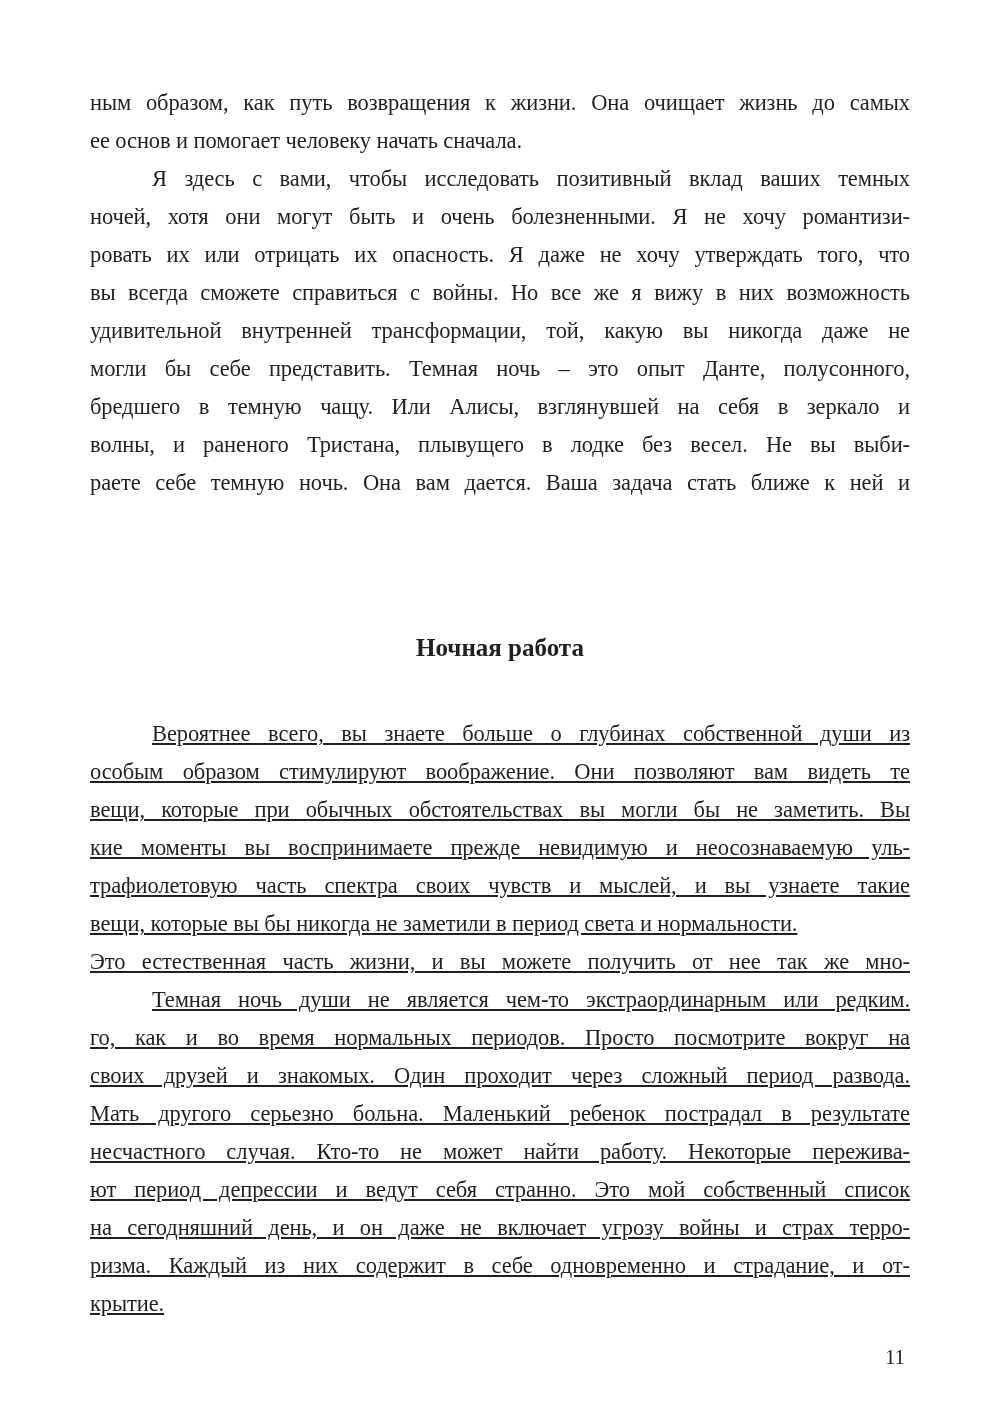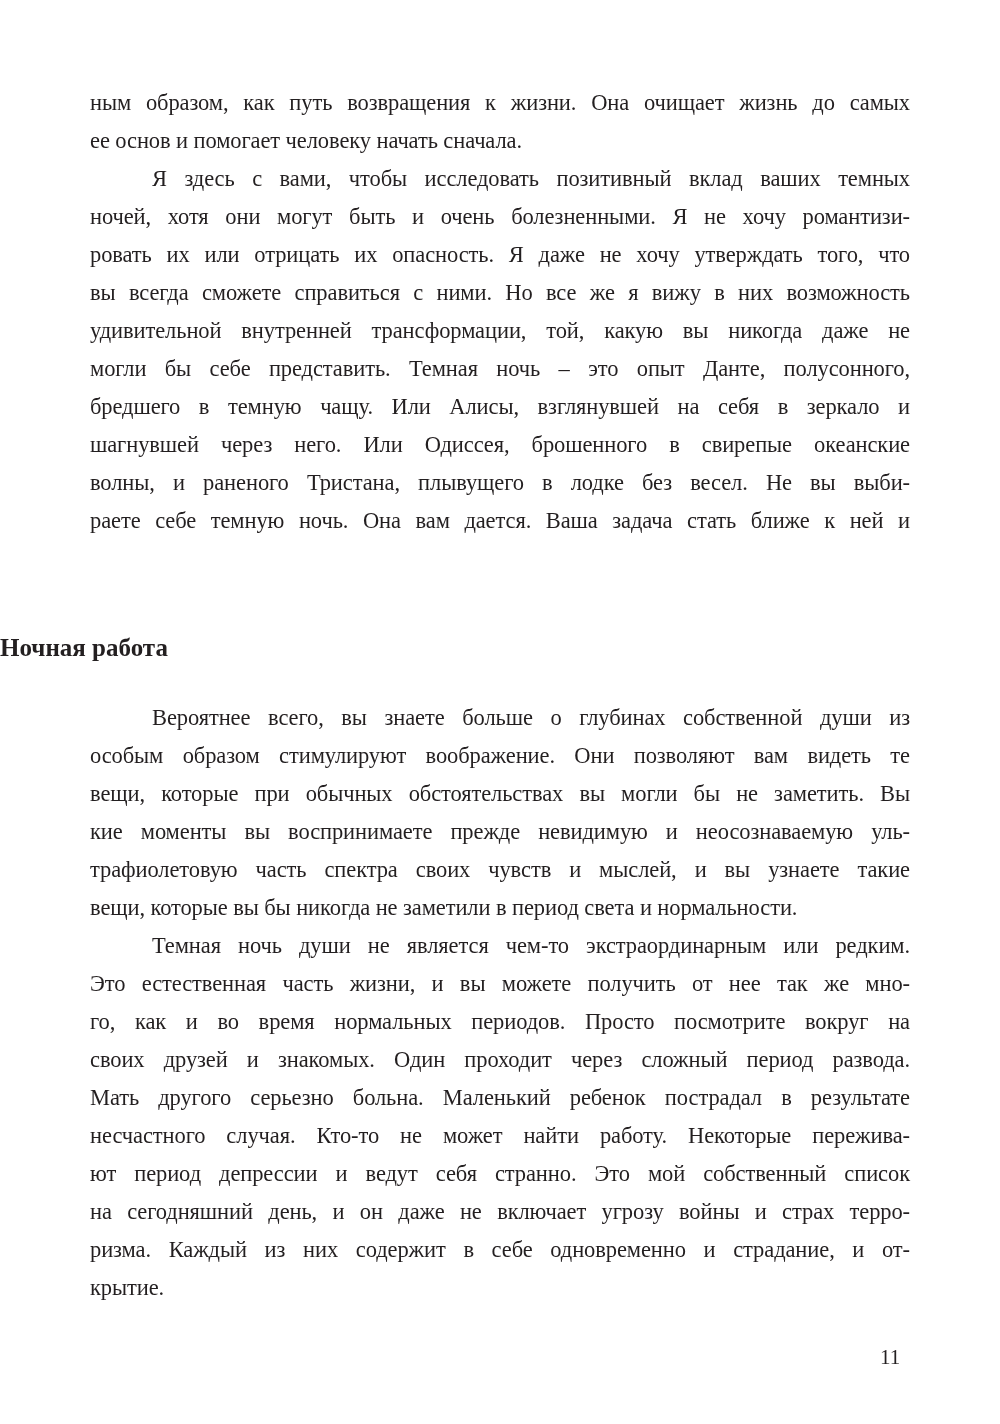--- a/index.html
+++ b/index.html
@@ -39,69 +39,69 @@
       text-align-last: left;
     }
     .line.indent {
       padding-left: 62px;
     }
     .heading {
       position: absolute;
       left: 0;
       width: 1000px;
       top: 628px;
+      text-align: center;
       font-weight: bold;
       font-size: 25px;
       line-height: 40px;
     }
     .page-number {
       position: absolute;
       left: 880px;
       top: 1342px;
       width: 30px;
-      text-align: left;
+      text-align: center;
       font-size: 21px;
       line-height: 30px;
     }
   </style>
 </head>
 <body>
 
 <div class="page">
 
   <div class="text-block" style="top:84px;">
 
     <span class="line">ным образом, как путь возвращения к жизни. Она очищает жизнь до самых</span>
     <span class="line last">ее основ и помогает человеку начать сначала.</span>
 
     <span class="line indent">Я здесь с вами, чтобы исследовать позитивный вклад ваших темных</span>
     <span class="line">ночей, хотя они могут быть и очень болезненными. Я не хочу романтизи-</span>
     <span class="line">ровать их или отрицать их опасность. Я даже не хочу утверждать того, что</span>
-    <span class="line">вы всегда сможете справиться с ними. Но все же я вижу в них возможность</span>
+    <span class="line">вы всегда сможете справиться с войны. Но все же я вижу в них возможность</span>
     <span class="line">удивительной внутренней трансформации, той, какую вы никогда даже не</span>
     <span class="line">могли бы себе представить. Темная ночь – это опыт Данте, полусонного,</span>
     <span class="line">бредшего в темную чащу. Или Алисы, взглянувшей на себя в зеркало и</span>
-    <span class="line">шагнувшей через него. Или Одиссея, брошенного в свирепые океанские</span>
     <span class="line">волны, и раненого Тристана, плывущего в лодке без весел. Не вы выби-</span>
     <span class="line">раете себе темную ночь. Она вам дается. Ваша задача стать ближе к ней и</span>
   </div>
 
   <div class="heading">Ночная работа</div>
 
-  <div class="text-block" style="top:699px;">
+  <div class="text-block" style="top:715px;text-decoration:underline;">
 
     <span class="line indent">Вероятнее всего, вы знаете больше о глубинах собственной души из</span>
     <span class="line">особым образом стимулируют воображение. Они позволяют вам видеть те</span>
     <span class="line">вещи, которые при обычных обстоятельствах вы могли бы не заметить. Вы</span>
     <span class="line">кие моменты вы воспринимаете прежде невидимую и неосознаваемую уль-</span>
     <span class="line">трафиолетовую часть спектра своих чувств и мыслей, и вы узнаете такие</span>
     <span class="line last">вещи, которые вы бы никогда не заметили в период света и нормальности.</span>
 
+    <span class="line">Это естественная часть жизни, и вы можете получить от нее так же мно-</span>
     <span class="line indent">Темная ночь души не является чем-то экстраординарным или редким.</span>
-    <span class="line">Это естественная часть жизни, и вы можете получить от нее так же мно-</span>
     <span class="line">го, как и во время нормальных периодов. Просто посмотрите вокруг на</span>
     <span class="line">своих друзей и знакомых. Один проходит через сложный период развода.</span>
     <span class="line">Мать другого серьезно больна. Маленький ребенок пострадал в результате</span>
     <span class="line">несчастного случая. Кто-то не может найти работу. Некоторые пережива-</span>
     <span class="line">ют период депрессии и ведут себя странно. Это мой собственный список</span>
     <span class="line">на сегодняшний день, и он даже не включает угрозу войны и страх терро-</span>
     <span class="line">ризма. Каждый из них содержит в себе одновременно и страдание, и от-</span>
     <span class="line last">крытие.</span>
   </div>
 

